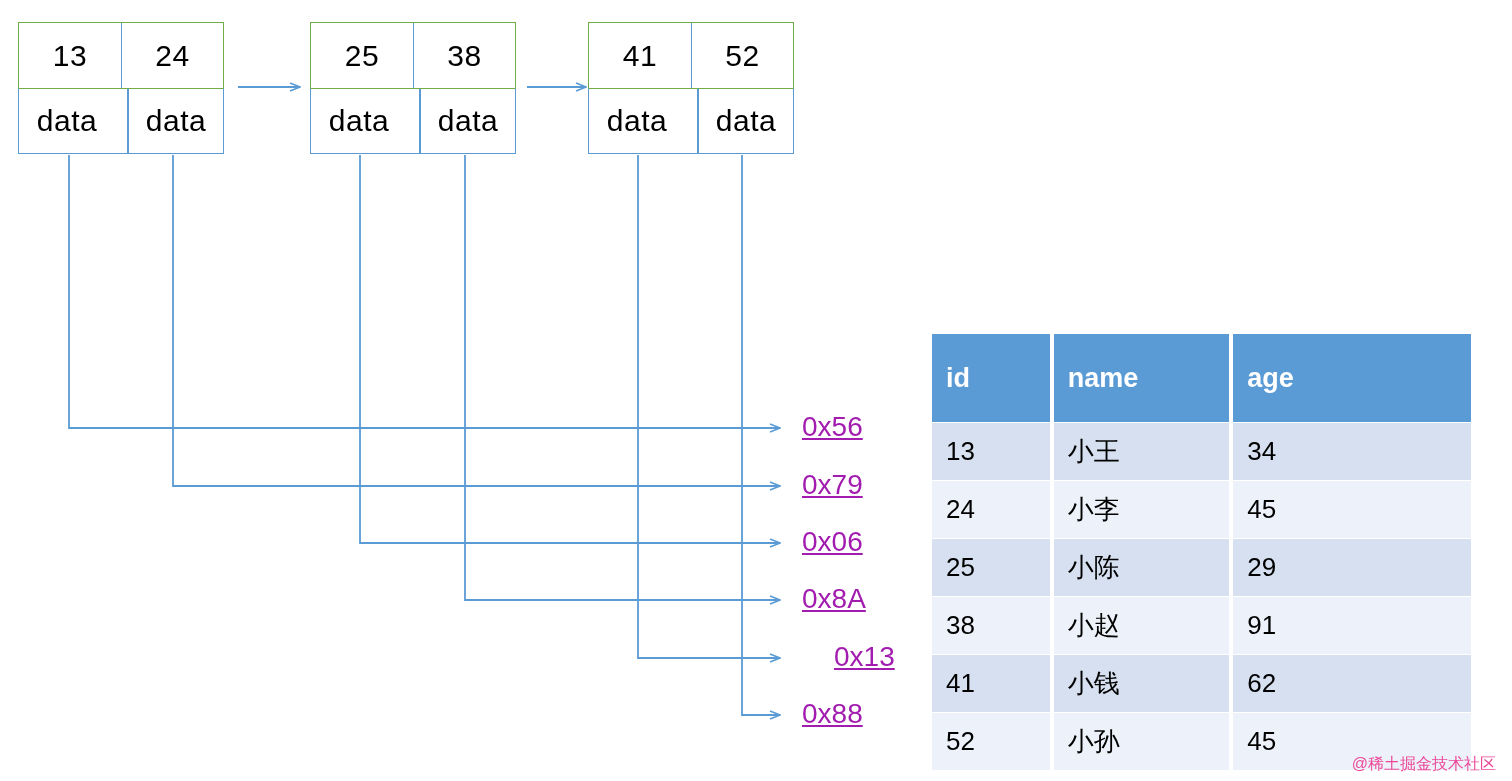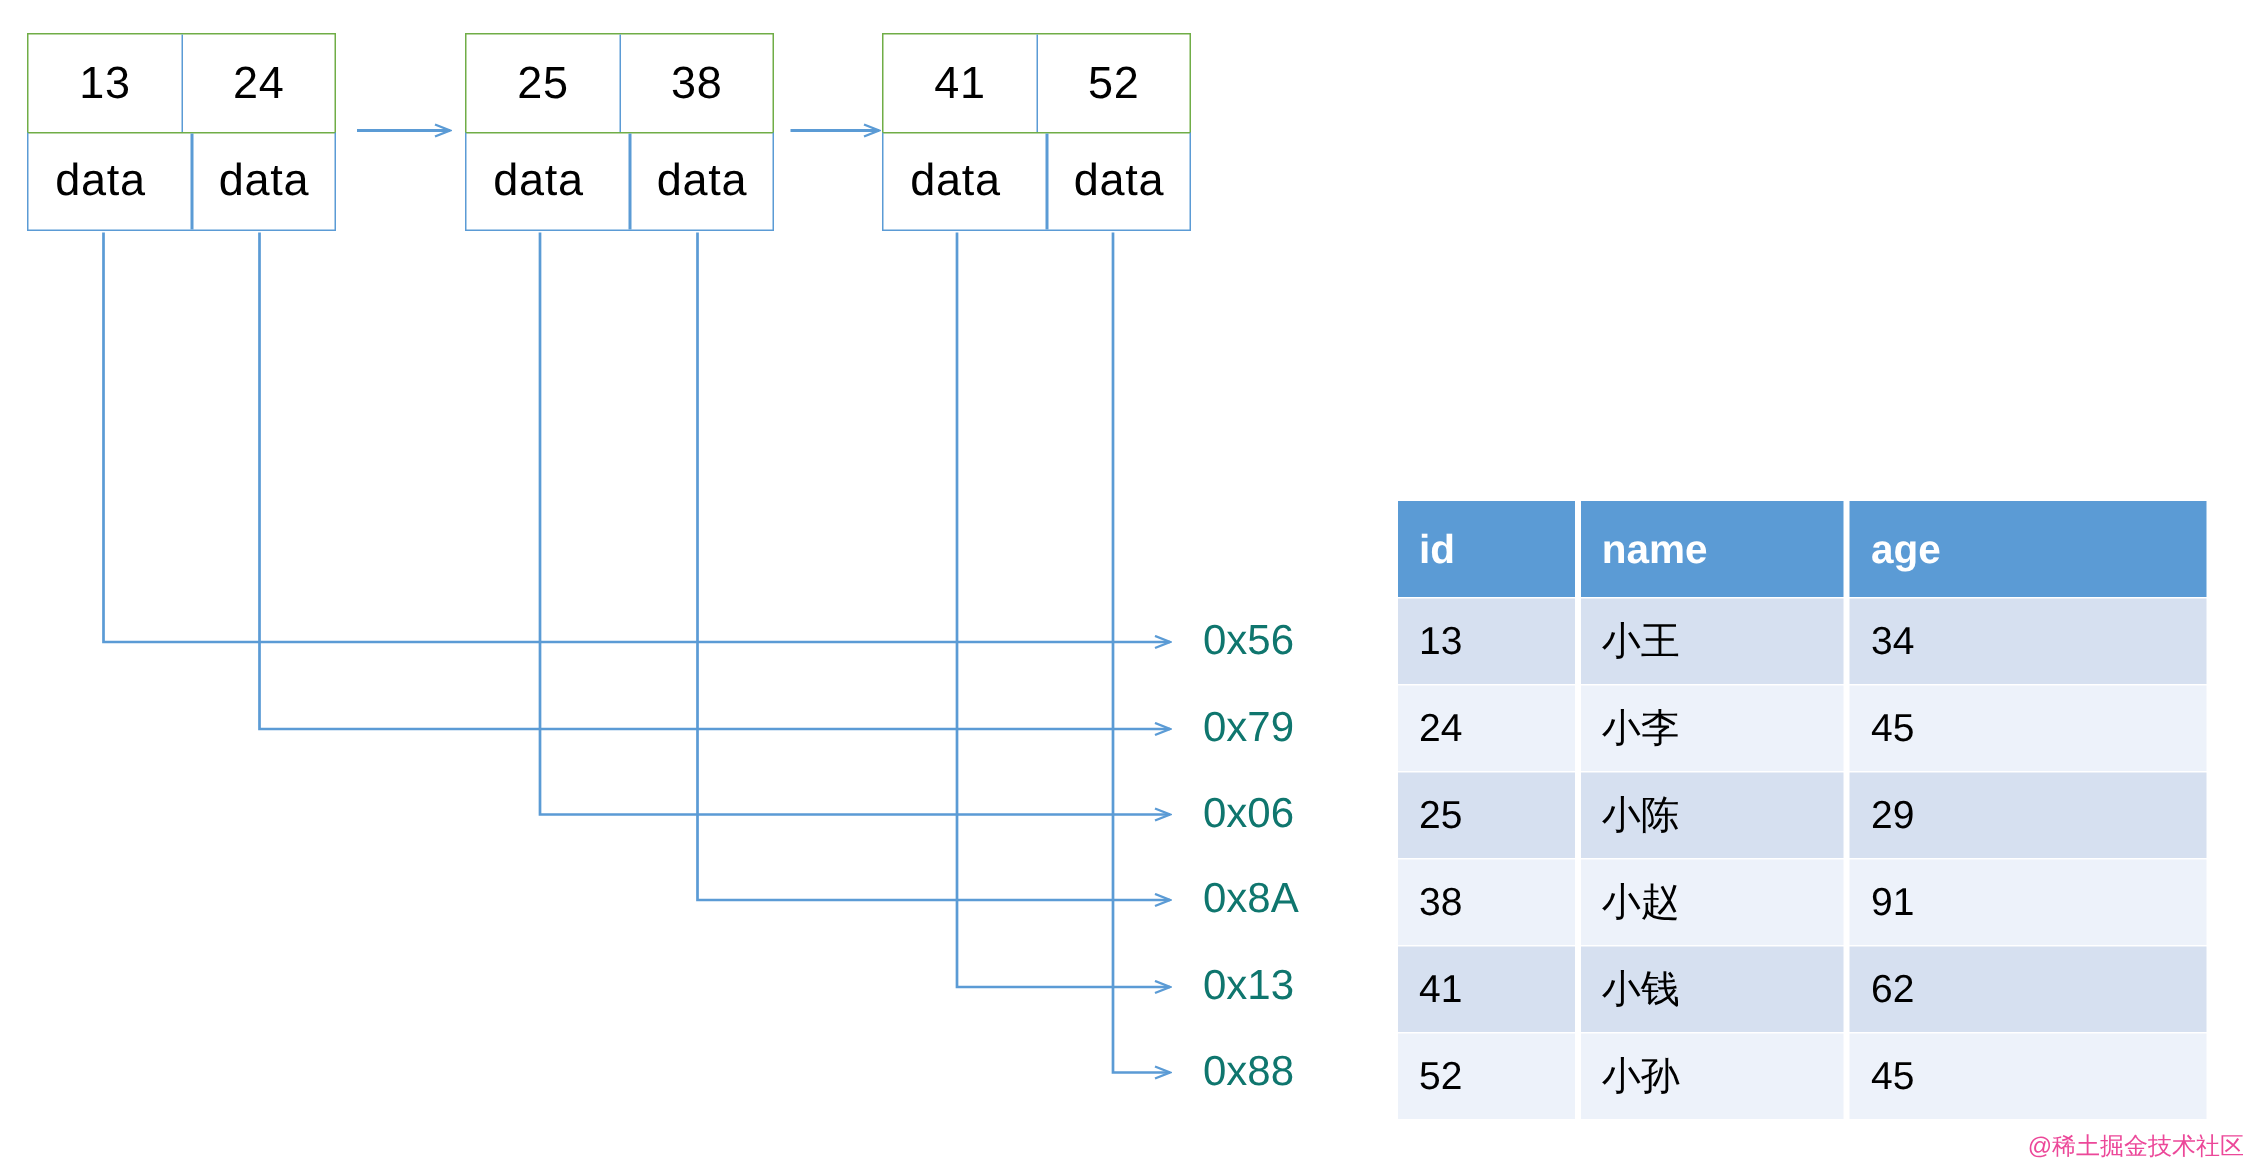--- a/index.html
+++ b/index.html
@@ -54,21 +54,22 @@
   }
   .node-row-key .cell + .cell { border-left: 1px solid #5B9BD5; }
   .node-row-data .cell + .cell { border-left: 2px solid #5B9BD5; }
 
   
   .addr {
     position: absolute;
     font-size: 28px;
     line-height: 1;
     white-space: nowrap;
-    color: #0f766e;
+    color: #a21caf;
+    text-decoration: underline;
   }
 
   
   #wires {
     position: absolute;
     left: 0;
     top: 0;
     width: 1512px;
     height: 781px;
     pointer-events: none;
@@ -82,21 +83,21 @@
     width: 547px;
     border-collapse: separate;
     border-spacing: 4px 1px;
     font-size: 25px;
   }
   .db-table th {
     background: #5B9BD5;
     color: #ffffff;
     font-weight: bold;
     text-align: left;
-    padding: 16px 14px;
+    padding: 28px 14px;
     font-size: 27px;
     height: 32px;
   }
   .db-table td {
     text-align: left;
     padding: 11px 14px;
     color: #000000;
     font-size: 26px;
     height: 30px;
   }
@@ -171,21 +172,21 @@
   <div class="node-row node-row-data">
     <div class="cell">data</div>
     <div class="cell">data</div>
   </div>
 </div>
 
 <div class="addr" style="left:802px; top:413px;">0x56</div>
 <div class="addr" style="left:802px; top:471px;text-align:right;">0x79</div>
 <div class="addr" style="left:802px; top:528px;">0x06</div>
 <div class="addr" style="left:802px; top:585px;">0x8A</div>
-<div class="addr" style="left:802px; top:643px;">0x13</div>
+<div class="addr" style="left:834px; top:643px;">0x13</div>
 <div class="addr" style="left:802px; top:700px;text-align:center;">0x88</div>
 
 <table class="db-table">
   <thead>
     <tr>
       <th class="col-id">id</th>
       <th class="col-name">name</th>
       <th class="col-age">age</th>
     </tr>
   </thead>

